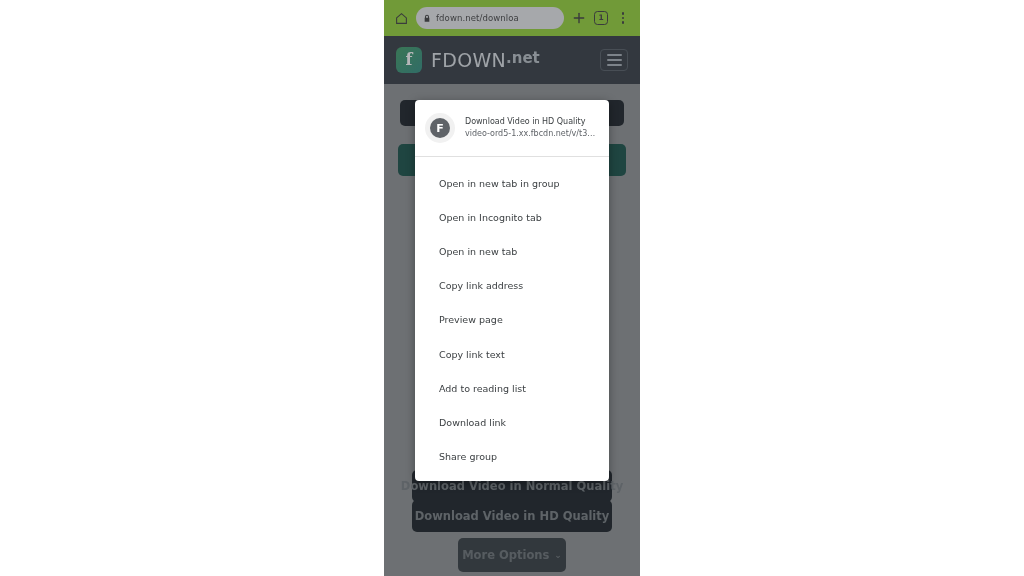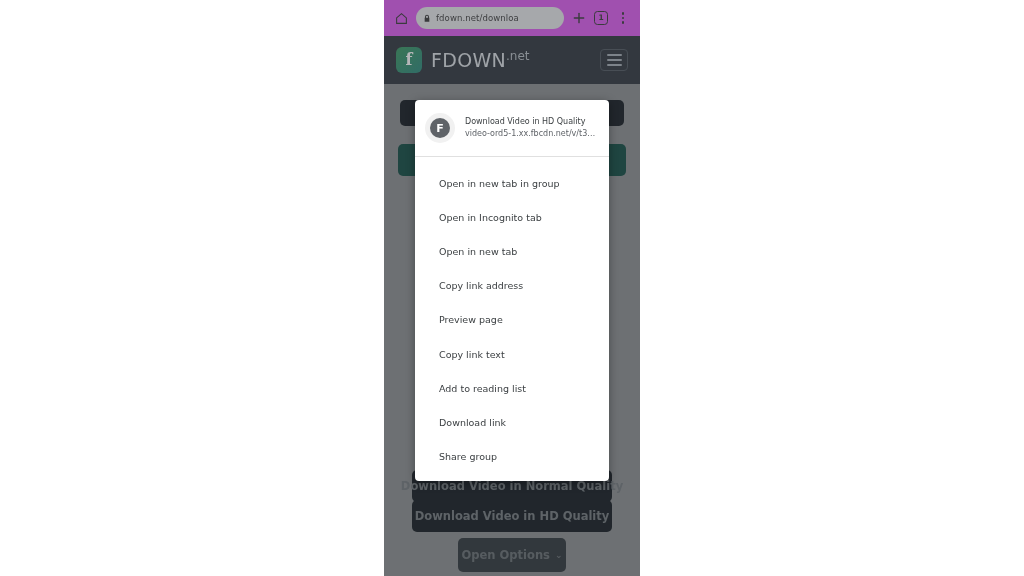--- a/index.html
+++ b/index.html
@@ -13,21 +13,21 @@
 
   
   .phone {
     position:absolute; left:384px; top:0; width:256px; height:576px;
     background:#ffffff; overflow:hidden;
   }
 
   
   .chrome {
     position:absolute; left:0; top:0; width:256px; height:36px;
-    background:#d946ef; display:flex; align-items:center; padding:0 6px;
+    background:#84cc16; display:flex; align-items:center; padding:0 6px;
   }
   .chrome-ico { width:22px; height:22px; display:flex; align-items:center; justify-content:center; flex:0 0 auto; }
   .urlpill {
     flex:1 1 auto; height:22px; background:#e3e5e7; border-radius:11px;
     display:flex; align-items:center; padding:0 7px; gap:5px;
     margin:0 4px; overflow:hidden; min-width:0;
   }
   .urltext {
     font-size:8.5px; color:#1f1f1f; white-space:nowrap; overflow:hidden;
     letter-spacing:.1px;
@@ -51,21 +51,21 @@
     position:relative; flex:0 0 auto;
   }
   .logo .f {
     position:absolute; left:0; top:0; width:100%; height:100%;
     display:flex; align-items:center; justify-content:center;
     color:#ffffff; font-family:"DejaVu Serif", serif; font-weight:bold;
     font-size:16px; line-height:1;
   }
   .brand { margin-left:9px; display:flex; align-items:flex-start; }
   .brand .b1 { color:#d8dde2; font-size:19px; letter-spacing:.3px; }
-  .brand .b2 { color:#aeb6bd; font-size:12px; }
+  .brand .b2 { color:#aeb6bd; font-size:15px;font-weight:bold; }
   .hamburger {
     margin-left:auto; width:28px; height:22px; border:1px solid #39424c;
     border-radius:4px; display:flex; flex-direction:column;
     justify-content:center; align-items:center; gap:3px;
   }
   .hamburger i { width:15px; height:2px; background:#9aa3ab; display:block; border-radius:1px; }
 
   
   .page-body { position:absolute; left:0; top:84px; width:256px; height:492px; background:#ffffff; }
   .hidden-box {
@@ -152,21 +152,21 @@
     <div class="page-body">
       <div class="hidden-box"></div>
       <div class="thumb"></div>
       <div class="headline">t</div>
       <div class="subline">D</div>
 
       <div class="dl-btn dl-normal">Download Video in Normal Quality</div>
       <div class="dl-btn dl-hd">Download Video in HD Quality</div>
 
       <div class="more-btn">
-        <span>Open Options</span>
+        <span>More Options</span>
         <span class="chev">⌄</span>
       </div>
     </div>
 
     <div class="scrim"></div>
 
     <div class="chrome">
       <div class="chrome-ico">
         <svg width="13" height="13" viewBox="0 0 24 24" fill="none" stroke="#1f1f1f" stroke-width="2">
           <path d="M3 11 L12 3 L21 11 V21 H3 Z"></path>

